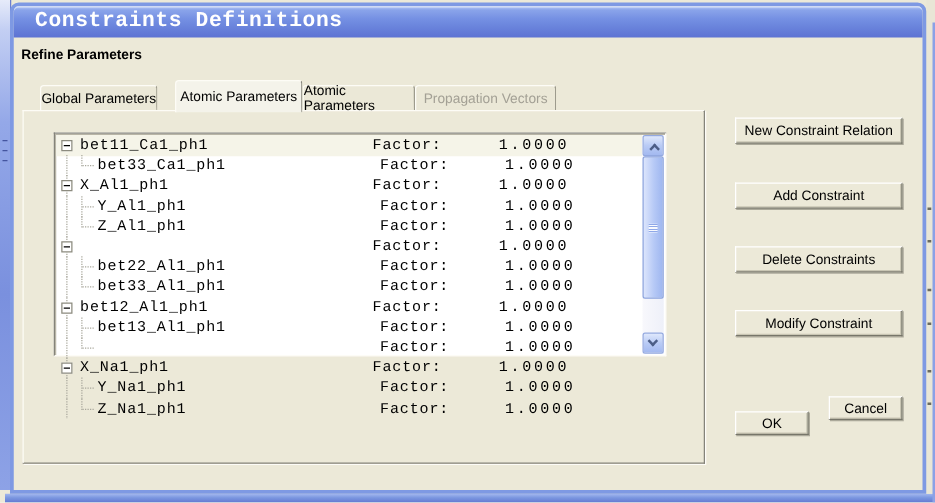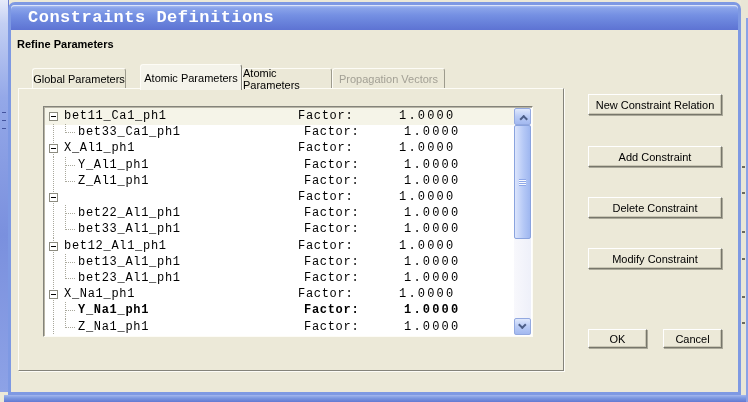--- a/index.html
+++ b/index.html
@@ -38,21 +38,21 @@
   .tab.active{height:26px;margin-bottom:-2px;background:#f4f3ea;position:relative;z-index:4;
     border-color:#fdfcf6 #84837a transparent #fdfcf6;margin-left:14px;}
   .tab.disabled{color:#a3a095;}
   .t0{width:94px}.t1{width:102px}.t2{width:90px}.t3{width:113px}
 
   
   .pane{position:absolute;left:7px;top:58px;width:546px;height:283px;box-sizing:border-box;background:#ece9d8;
     border:1px solid;border-color:#fdfcf6 #84837a #84837a #fdfcf6;box-shadow:1px 1px 0 #fdfcf7;z-index:2;}
 
   
-  .listbox{position:absolute;left:24px;top:17px;width:490px;height:231px;box-sizing:border-box;background:#fff;
+  .listbox{position:absolute;left:24px;top:17px;width:490px;height:179px;box-sizing:border-box;background:#fff;
     border:1px solid;border-color:#84837a #fdfcf6 #fdfcf6 #84837a;box-shadow:inset 1px 1px 0 #b8b5a6;}
   .rows{position:absolute;left:1px;top:1px;width:469px;height:227px;overflow:hidden;
     font-family:"Liberation Mono","DejaVu Sans Mono",monospace;font-size:12px;letter-spacing:.7px;color:#000;}
   .row{position:absolute;left:0;width:469px;height:17px;line-height:16px;}
   .row.selected{background:#f5f4e8;}
   .treeline{position:absolute;left:8px;top:0;bottom:0;width:0;border-left:1px dotted #a9a89c;}
   .expander{position:absolute;left:4px;top:4px;width:9px;height:9px;box-sizing:border-box;
     background:#fff;border:1px solid #8c8b7f;}
   .minus{position:absolute;left:1px;top:3px;width:5px;height:1px;background:#000;}
   .conn-v{position:absolute;left:20px;top:0;height:17px;width:0;border-left:1px dotted #a9a89c;}
@@ -81,21 +81,21 @@
     background:repeating-linear-gradient(180deg,#8fa8e8 0 1px,rgba(255,255,255,.9) 1px 2px);}
 
   
   .btn{position:absolute;box-sizing:border-box;background:#ece9d8;color:#000;
     border:1px solid;border-color:#ffffff #77766a #77766a #ffffff;
     box-shadow:1px 1px 0 rgba(94,92,80,.45), inset -1px -1px 0 #c9c6b4;
     font-size:11px;display:flex;align-items:center;justify-content:center;padding:0;}
   .side-btn{left:577px;width:134px;height:21px;}
   .s0{top:64px}.s1{top:116px}.s2{top:167px}.s3{top:218px}
   .ok-btn{left:577px;top:299px;width:59px;height:19px;}
-  .cancel-btn{left:652px;top:299px;width:59px;height:19px;}
+  .cancel-btn{left:652px;top:287px;width:59px;height:19px;}
 </style>
 </head>
 <body>
 
 <div id="screen">
 
   <div class="bg-left">
     <div class="bg-tick" style="top:112px"></div>
     <div class="bg-tick" style="top:120px"></div>
     <div class="bg-tick" style="top:128px"></div>
@@ -218,35 +218,34 @@
 
     <span class="row-label">bet13_Al1_ph1</span>
     <span class="row-factor">Factor:</span>
     <span class="row-value">1.0000</span>
   </div>
               <div class="row child lastchild" style="top: 162px;">
     <span class="treeline"></span>
     <span class="conn-v"></span>
     <span class="conn-h"></span>
 
-    <span class="row-label">bet23_Al1_ph1</span>
     <span class="row-factor">Factor:</span>
     <span class="row-value">1.0000</span>
   </div>
               <div class="row parent" style="top: 178.2px;">
     <span class="treeline"></span>
 
     <span class="expander">
                   <span class="minus"></span>
                 </span>
     <span class="row-label">X_Na1_ph1</span>
     <span class="row-factor">Factor:</span>
     <span class="row-value">1.0000</span>
   </div>
-              <div class="row child" style="top: 194.4px; font-weight: bold;">
+              <div class="row child" style="top: 194.4px;">
     <span class="treeline"></span>
     <span class="conn-v"></span>
     <span class="conn-h"></span>
 
     <span class="row-label">Y_Na1_ph1</span>
     <span class="row-factor">Factor:</span>
     <span class="row-value">1.0000</span>
   </div>
               <div class="row child lastchild" style="top: 210.6px;">
     <span class="treeline"></span>
@@ -267,21 +266,21 @@
             </div>
             <div class="sb-btn sb-down">
               <span class="chev chev-down"></span>
             </div>
           </div>
         </div>
       </div>
 
       <button class="btn side-btn s0">New Constraint Relation</button>
       <button class="btn side-btn s1">Add Constraint</button>
-      <button class="btn side-btn s2">Delete Constraint</button>
+      <button class="btn side-btn s2">Delete Constraints</button>
       <button class="btn side-btn s3">Modify Constraint</button>
 
       <button class="btn ok-btn">OK</button>
       <button class="btn cancel-btn">Cancel</button>
 
     </div>
   </div>
 </div>
 
 </body></html>

